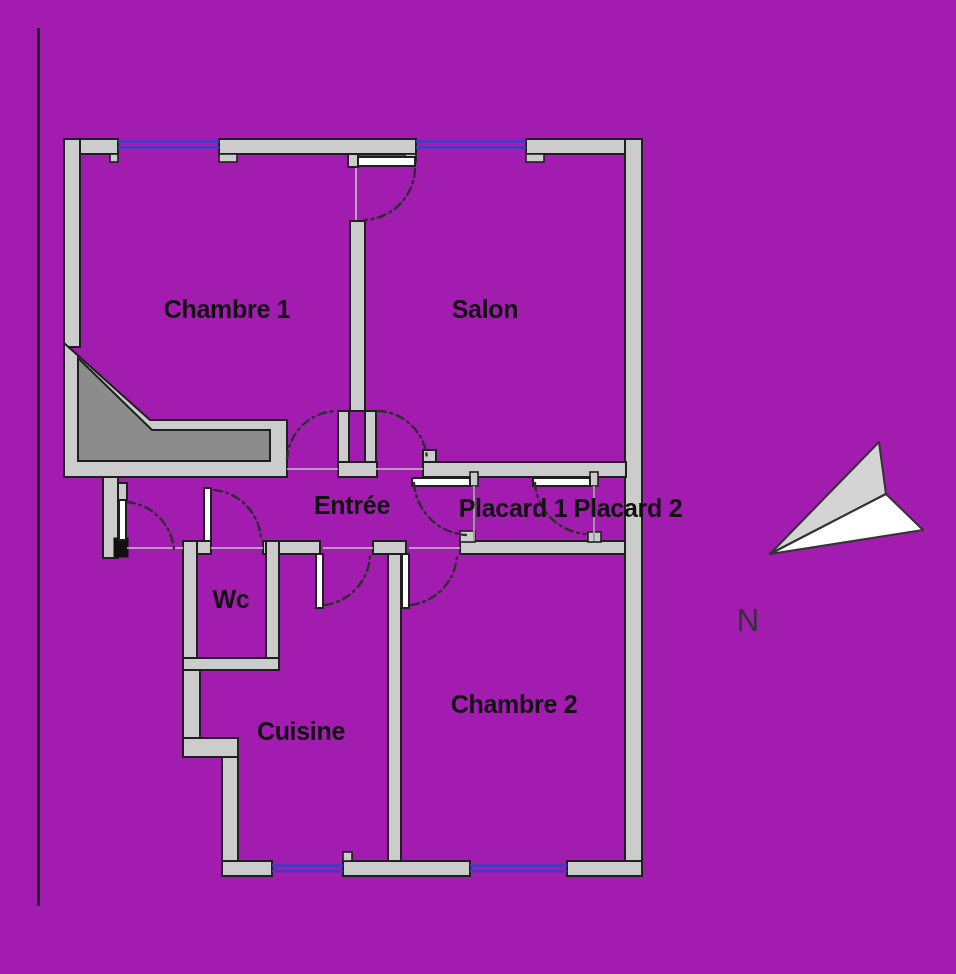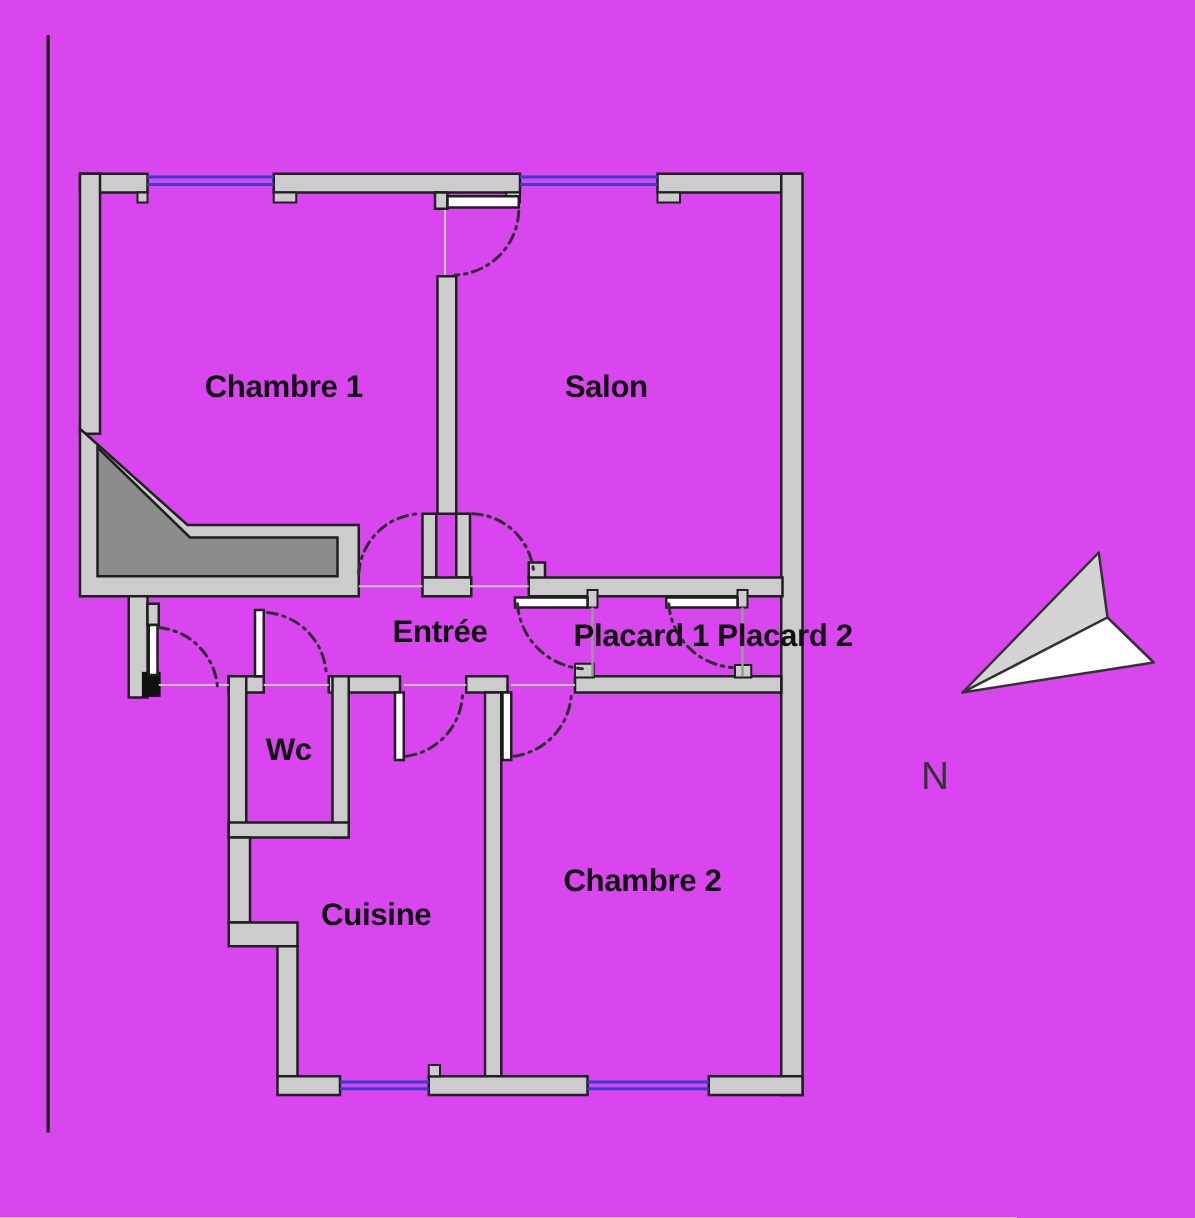--- a/index.html
+++ b/index.html
@@ -1,21 +1,21 @@
 <!DOCTYPE html>
 <html style="--wall-fill: #cccccc; --wall-line: #1f1f1f; --dark-fill: #8c8c8c; --window: #3c3cc8; --arc: #2e2e2e; --faint: #c4c4c4; --faint2: #9a9a9a; --north-fill: #d4d4d4; --label: #111111; --edge: #1a1a1a;"><head>
 <meta charset="utf-8">
 <style>
   :root{
     --wall-fill:#cccccc; --wall-line:#1f1f1f; --dark-fill:#8c8c8c;
     --window:#3c3cc8; --arc:#2e2e2e; --faint:#c4c4c4; --faint2:#9a9a9a;
     --north-fill:#d4d4d4; --label:#111111; --edge:#1a1a1a;
   }
   html,body{margin:0;padding:0;background:#ffffff;}
-  .stage{width:956px;height:974px;position:relative;background:#d946ef;overflow:hidden;}
+  .stage{width:956px;height:974px;position:relative;background:#a21caf;overflow:hidden;}
   svg{display:block;}
   .wall{fill:var(--wall-fill);stroke:var(--wall-line);stroke-width:2;}
   .wall-thin{fill:var(--wall-fill);stroke:var(--wall-line);stroke-width:1.6;}
   .dark{fill:var(--dark-fill);stroke:var(--wall-line);stroke-width:2;}
   .leaf{fill:#ffffff;stroke:var(--wall-line);stroke-width:2;}
   .arc{fill:none;stroke:var(--arc);stroke-width:2.4;stroke-dasharray:8 4.5 2 4.5;stroke-linecap:round;}
   .faint{stroke:var(--faint);stroke-width:1.6;fill:none;}
   .faint2{stroke:var(--faint2);stroke-width:2;fill:none;}
   .winline{stroke:var(--window);stroke-width:2.4;fill:none;}
   .threshold{fill:#101010;stroke:#101010;}

